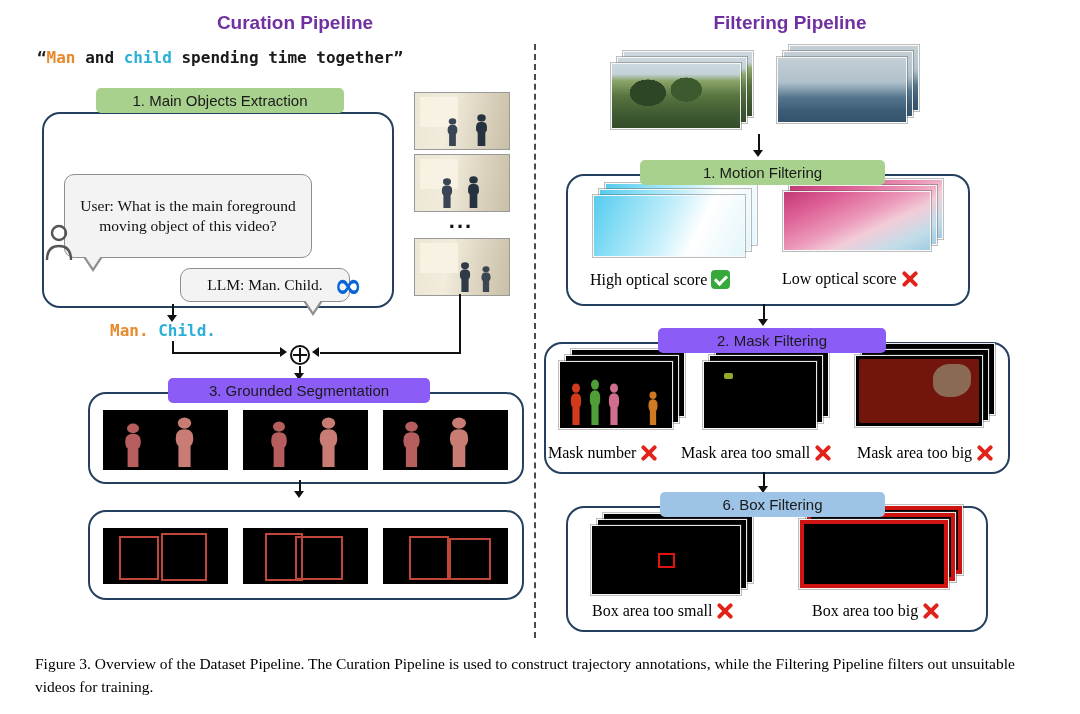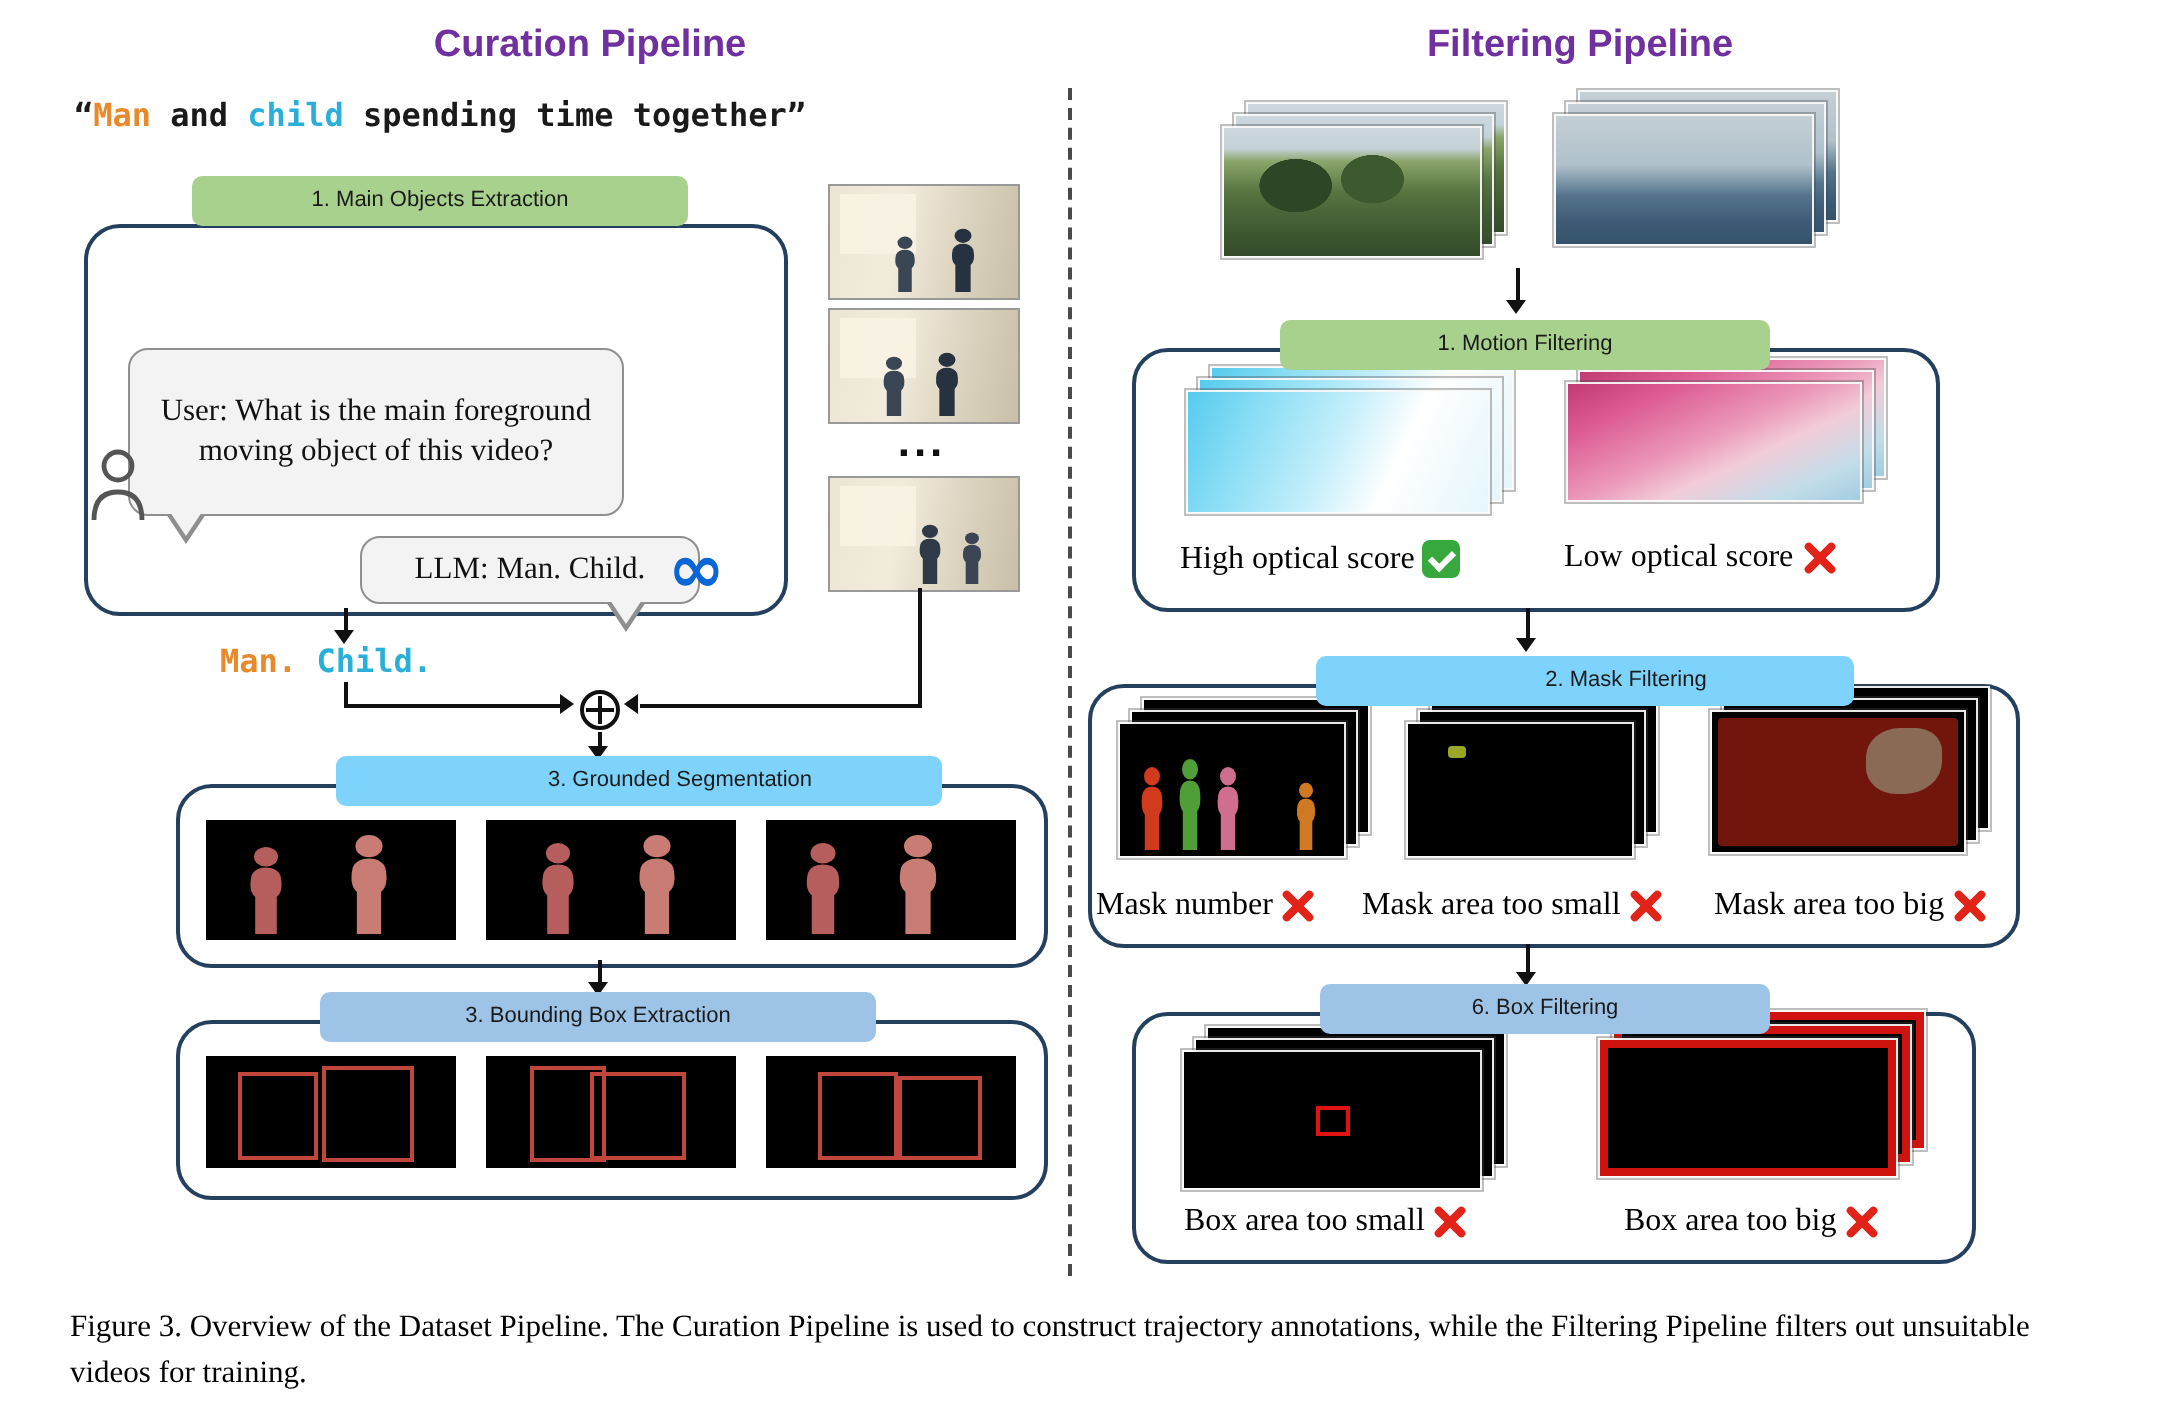--- a/index.html
+++ b/index.html
@@ -6,23 +6,23 @@
   .fig{position:relative;width:1080px;height:714px;background:#fff;overflow:hidden;
        font-family:"Liberation Sans",sans-serif;}
   .col-title{position:absolute;top:12px;text-align:center;font-weight:bold;font-size:19px;
              color:#7030a0;font-family:"Liberation Sans",sans-serif;}
   .divider{position:absolute;left:534px;top:44px;height:594px;width:0;border-left:2px dashed #4a4a4a;}
   .quote{position:absolute;left:10px;top:48px;width:420px;text-align:center;
          font-family:"DejaVu Sans Mono",monospace;font-weight:bold;font-size:16px;color:#1a1a1a;}
   .c-orange{color:#e8892b;}
   .c-cyan{color:#2ab0d8;}
   .pill{position:absolute;height:25px;line-height:25px;text-align:center;border-radius:5px;
-        font-size:11px;color:#1a1a1a;z-index:5;}
+        font-size:15px;color:#1a1a1a;z-index:5;}
   .pill-green{background:#a9d18e;}
-  .pill-peach{background:#7dd3fc;padding-left:41px;}
+  .pill-peach{background:#8b5cf6;}
   .pill-blue{background:#9dc3e6;}
   .obox{position:absolute;border:2px solid #24405e;border-radius:18px;background:#fff;z-index:1;}
   .bubble{position:absolute;background:#f3f3f3;border:1.5px solid #8f8f8f;border-radius:10px;
           display:flex;align-items:center;justify-content:center;text-align:center;
           font-family:"Liberation Serif",serif;font-size:15.5px;line-height:1.3;color:#111;
           padding:6px 10px;box-sizing:border-box;z-index:3;margin-top:44px;}
   .tail-bl::before{content:"";position:absolute;left:18px;bottom:-15px;width:0;height:0;
           border:10px solid transparent;border-bottom:0;border-top:15px solid #8f8f8f;}
   .tail-bl::after{content:"";position:absolute;left:20px;bottom:-11px;width:0;height:0;
           border:8px solid transparent;border-bottom:0;border-top:12px solid #f3f3f3;}
@@ -189,21 +189,20 @@
         <use href="#sym-person"></use>
       </svg>
     <svg class="person" style="left:62px;bottom:3px;width:28px;height:50px;color:#c97c74">
         <use href="#sym-person"></use>
       </svg>
   </div>
 
   <div class="ln vl" style="left:299px;top:480px;height:12px"></div>
   <div class="ah ah-d" style="left:294px;top:491px"></div>
 
-  <div class="pill pill-blue" style="left:160px;top:496px;width:278px">3. Bounding Box Extraction</div>
   <div class="obox" style="left:88px;top:510px;width:432px;height:86px"></div>
 
   <div class="bbox-frame" style="left:103px;top:528px">
     <div class="bb" style="left:16px;top:8px;width:36px;height:40px"></div>
     <div class="bb" style="left:58px;top:5px;width:42px;height:44px"></div>
   </div>
   <div class="bbox-frame" style="left:243px;top:528px">
     <div class="bb" style="left:22px;top:5px;width:34px;height:44px"></div>
     <div class="bb" style="left:52px;top:8px;width:44px;height:40px"></div>
   </div>

